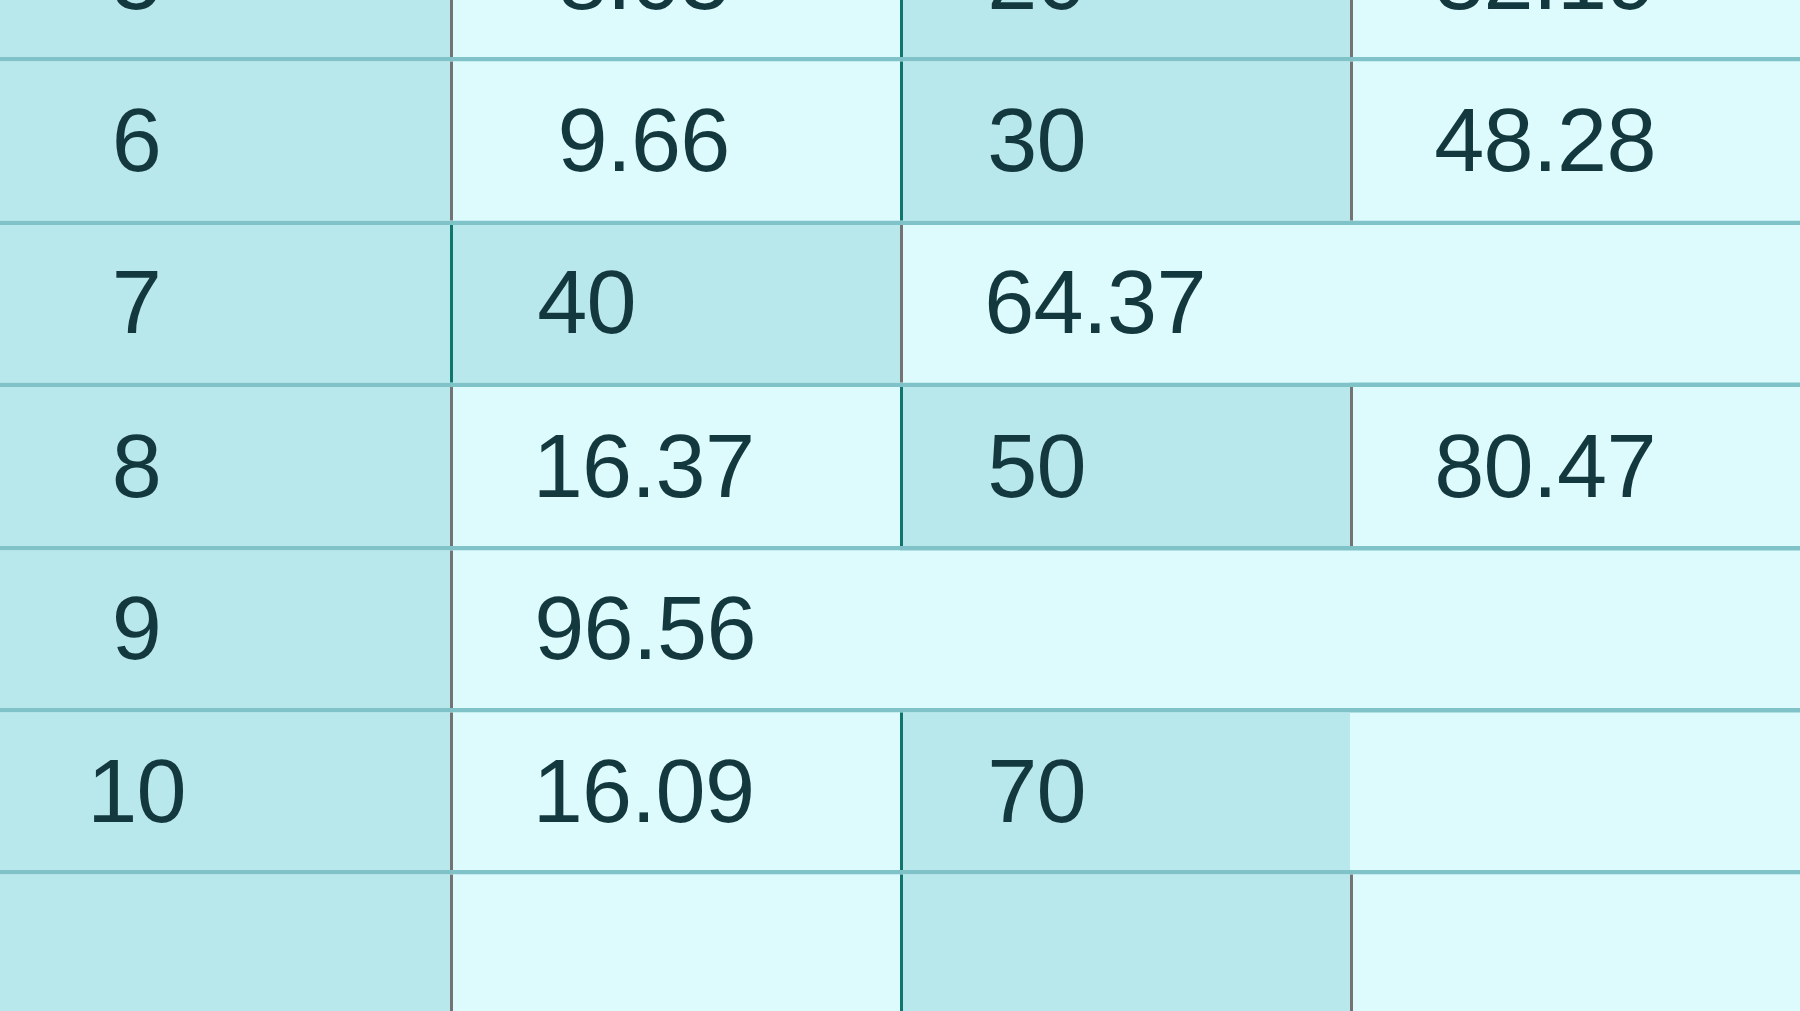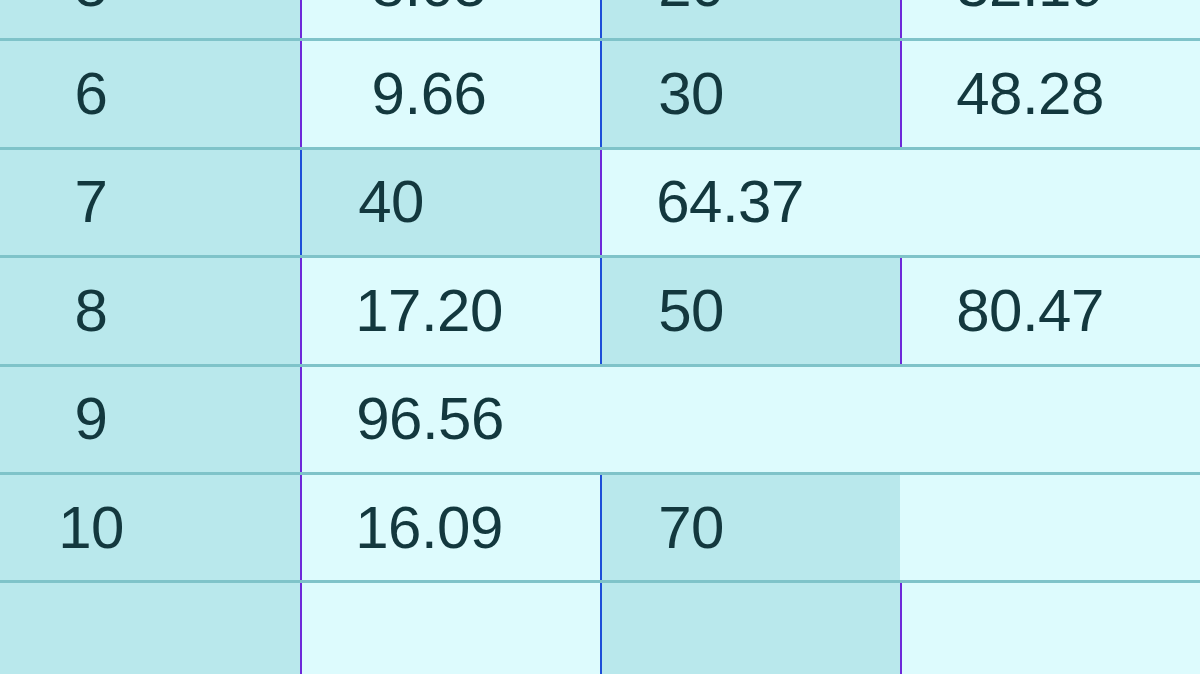--- a/index.html
+++ b/index.html
@@ -72,24 +72,24 @@
   }
   .col-3 {
     width: 300px;
     background: #ddfbfd;
     padding-right: 42px;
     text-align: center;
   }
 
   
   .col-1, .col-3 {
-    border-left: 2px solid #6d28d9;
+    border-left: 2px solid #737373;
   }
   .col-2 {
-    border-left: 2px solid #1d4ed8;
+    border-left: 2px solid #0f766e;
   }
 </style>
 </head>
 <body>
 
 <div id="conversion-table">
   <div class="table-scroll">
 
     <div class="trow">
       <div class="tcell col-0">5</div>
@@ -106,21 +106,21 @@
     </div>
 
     <div class="trow">
       <div class="tcell col-0">7</div>
       <div class="tcell col-2">40</div>
       <div class="tcell col-3">64.37</div>
     </div>
 
     <div class="trow">
       <div class="tcell col-0">8</div>
-      <div class="tcell col-1">17.20</div>
+      <div class="tcell col-1">16.37</div>
       <div class="tcell col-2">50</div>
       <div class="tcell col-3">80.47</div>
     </div>
 
     <div class="trow">
       <div class="tcell col-0">9</div>
       <div class="tcell col-3">96.56</div>
     </div>
 
     <div class="trow">

